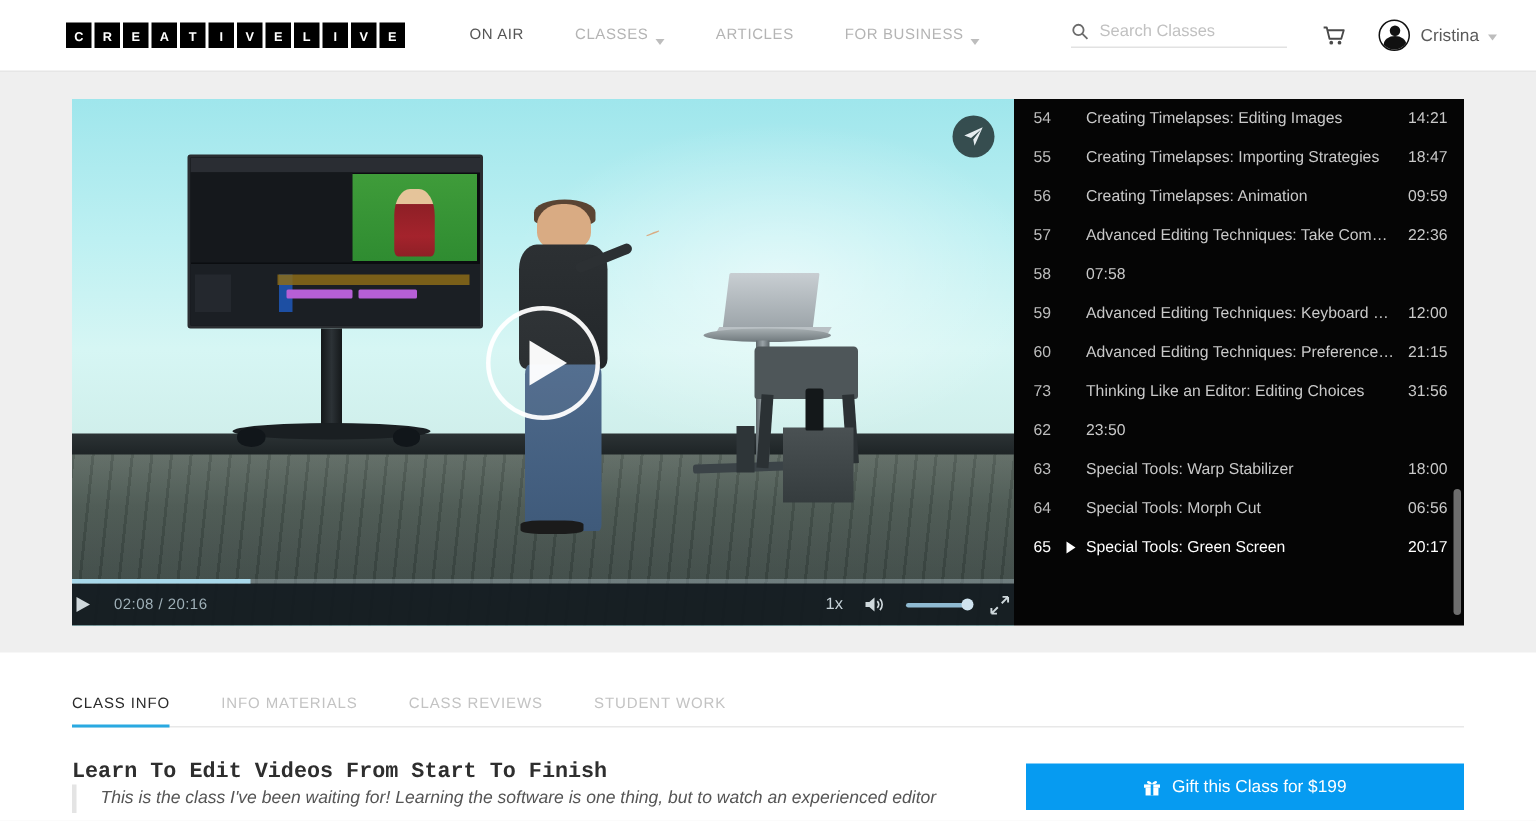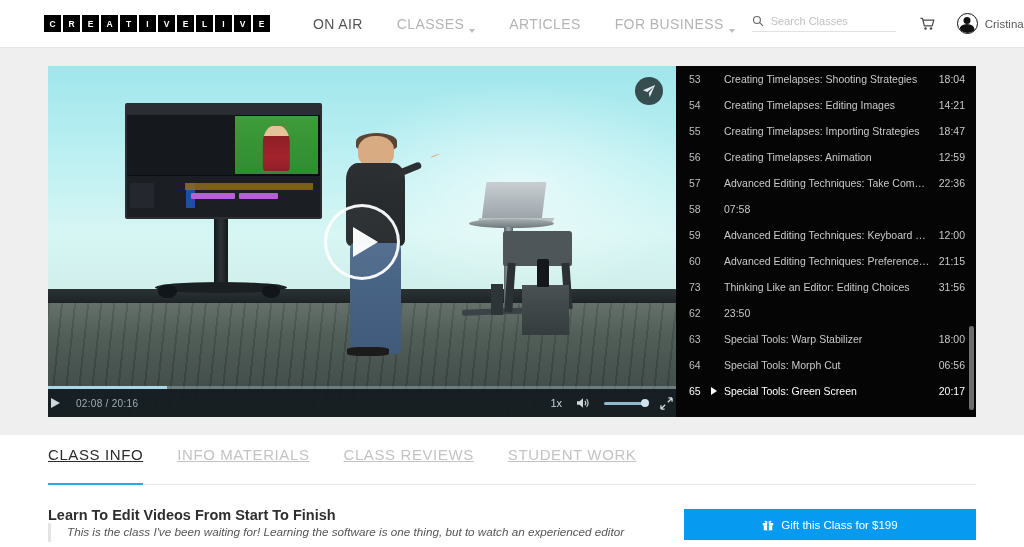--- a/index.html
+++ b/index.html
@@ -26,21 +26,21 @@
     width: 17px; height: 17px;
     background: #000;
     color: #fff;
     font-size: 8.5px;
     font-weight: bold;
     display: flex; align-items: center; justify-content: center;
     letter-spacing: 0;
   }
   .nav { display: flex; align-items: center; gap: 0; }
   .nav-item {
-    font-size: 14px;
+    font-size: 10px;
     letter-spacing: 0.4px;
     color: #b4b4b4;
     padding: 0 17px;
     display: flex; align-items: flex-end; gap: 5px;
     cursor: pointer;
     white-space: nowrap;
   }
   .nav-item.active { color: #555555; }
   .caret {
     display: inline-block;
@@ -355,38 +355,38 @@
   
   .lower { padding: 0 48px; background: #fff; }
   .tabs {
     display: flex; align-items: flex-end;
     gap: 34px;
     border-bottom: 1px solid #e8e8e8;
     height: 36px;
     margin-top: 14px;
   }
   .tab {
-    font-size: 15px;
+    font-size: 10px;
     letter-spacing: .6px;
     color: #c3c3c3;
-    padding-bottom: 21px;
+    padding-bottom: 9px;
     cursor: pointer;
     position: relative;
-    text-decoration: underline;
   }
   .tab.active { color: #2b2b2b; }
   .tab.active::after {
     content:""; position:absolute; left:0; bottom:-1px;
     width:100%; height:2px; background:#29a9e1;
   }
   .content { display: flex; padding-top: 22px; }
   .col-left { width: 620px; }
   .class-title {
     font-size: 14.5px; color: #2e2e2e; font-weight: bold;
     margin-bottom: 0;
+    font-family: Liberation Mono, monospace;
   }
   .quote {
     border-left: 3px solid #e4e4e4;
     padding-left: 16px;
     font-style: italic;
     font-size: 11.7px;
     line-height: 1.62;
     color: #555555;
   }
   .col-right { margin-left: auto; width: 292px; padding-top: 2px; }
@@ -545,42 +545,36 @@
               <path d="M13 1 L8.4 5.6 M13 1 L13 5 M13 1 L9 1" stroke="#cfd8dc" stroke-width="1.4" fill="none"></path>
               <path d="M1 13 L5.6 8.4 M1 13 L1 9 M1 13 L5 13" stroke="#cfd8dc" stroke-width="1.4" fill="none"></path>
             </svg>
           </span>
         </div>
       </div>
     </div>
 
     <div class="playlist">
       <div class="pl-row">
-        <span class="pl-num">53</span>
-        <span class="pl-playicon"></span>
-        <span class="pl-title">Creating Timelapses: Shooting Strategies</span>
-        <span class="pl-dur">18:04</span>
-      </div>
-      <div class="pl-row">
         <span class="pl-num">54</span>
         <span class="pl-playicon"></span>
         <span class="pl-title">Creating Timelapses: Editing Images</span>
         <span class="pl-dur">14:21</span>
       </div>
       <div class="pl-row">
         <span class="pl-num">55</span>
         <span class="pl-playicon"></span>
         <span class="pl-title">Creating Timelapses: Importing Strategies</span>
         <span class="pl-dur">18:47</span>
       </div>
       <div class="pl-row">
         <span class="pl-num">56</span>
         <span class="pl-playicon"></span>
         <span class="pl-title">Creating Timelapses: Animation</span>
-        <span class="pl-dur">12:59</span>
+        <span class="pl-dur">09:59</span>
       </div>
       <div class="pl-row">
         <span class="pl-num">57</span>
         <span class="pl-playicon"></span>
         <span class="pl-title">Advanced Editing Techniques: Take Com…</span>
         <span class="pl-dur">22:36</span>
       </div>
       <div class="pl-row">
         <span class="pl-num">58</span>
         <span class="pl-playicon"></span>

